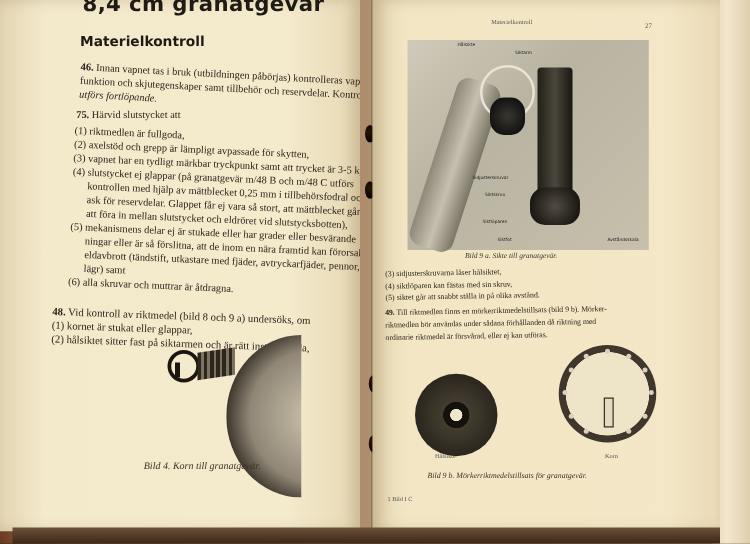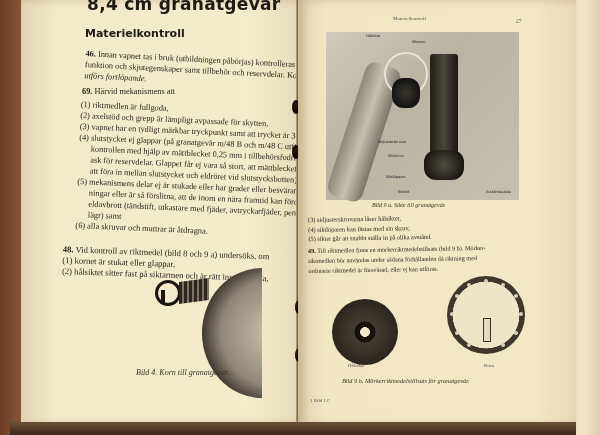--- a/index.html
+++ b/index.html
@@ -5,21 +5,21 @@
   html, body { margin: 0; padding: 0; }
   body {
     width: 600px; height: 435px; overflow: hidden; position: relative;
     background: #3a2418;
     font-family: "Liberation Serif", serif;
   }
   .scene { position: absolute; inset: 0; background: linear-gradient(90deg, #6a3a22 0%, #8a5a3a 4%, #d9c9a8 100%); }
   .table-right { position: absolute; right: 0; top: 0; width: 30px; height: 435px;
     background: linear-gradient(90deg, #e8d8b8 0%, #f3e6cc 40%, #dfcfae 100%); }
   .page { position: absolute; top: 0; height: 425px; background: #f1e7c8; overflow: hidden; }
-  .page-left { left: 21px; width: 288px;
+  .page-left { left: 0; width: 288px;
     background: linear-gradient(90deg, #e3d5b2 0%, #f3e9cb 12%, #f4eacc 80%, #e6d8b4 100%);
     box-shadow: inset -6px 0 10px rgba(120,90,50,.25); }
   .page-right { left: 298px; width: 278px;
     background: linear-gradient(90deg, #e4d5b0 0%, #f2e6c4 10%, #f3e7c7 85%, #ead9b5 100%);
     box-shadow: inset 6px 0 10px rgba(120,90,50,.25); }
   .spine { position: absolute; left: 296px; top: 0; width: 4px; height: 425px;
     background: linear-gradient(90deg, #b9a57e, #6e5a3e, #b9a57e); }
   .bottom-edge { position: absolute; left: 10px; right: 24px; top: 422px; height: 13px;
     background: linear-gradient(180deg, #6a5038 0%, #3c281a 100%); }
   .hole { position: absolute; width: 8px; height: 14px; border-radius: 50%;
@@ -76,22 +76,22 @@
   <div class="h-sub">Materielkontroll</div>
 
   <div class="txt" style="left:64px;top:48px;transform:rotate(3deg);transform-origin:left;">
     <b>46.</b>
     <span>Innan vapnet tas i bruk (utbildningen påbörjas) kontrolleras vapnets</span><br>
     <span>funktion och skjutegenskaper samt tillbehör och reservdelar. Kontrollen</span><br>
     <span class="it">utförs fortlöpande.</span>
   </div>
 
   <div class="txt" style="left:61px;top:86px;">
-    <b>69.</b>
-    <span>Härvid mekanismens att</span>
+    <b>75.</b>
+    <span>Härvid slutstycket att</span>
   </div>
 
   <div class="txt" style="left:60px;top:99px;transform:rotate(2.5deg);transform-origin:left top;">
     <div>(1) riktmedlen är fullgoda,</div>
     <div>(2) axelstöd och grepp är lämpligt avpassade för skytten,</div>
     <div>(3) vapnet har en tydligt märkbar tryckpunkt samt att trycket är 3-5 kp,</div>
     <div>(4) slutstycket ej glappar (på granatgevär m/48 B och m/48 C utförs</div>
     <div style="padding-left:12px">kontrollen med hjälp av mättblecket 0,25 mm i tillbehörsfodral och</div>
     <div style="padding-left:12px">ask för reservdelar. Glappet får ej vara så stort, att mättblecket går</div>
     <div style="padding-left:12px">att föra in mellan slutstycket och eldröret vid slutstycksbotten),</div>

